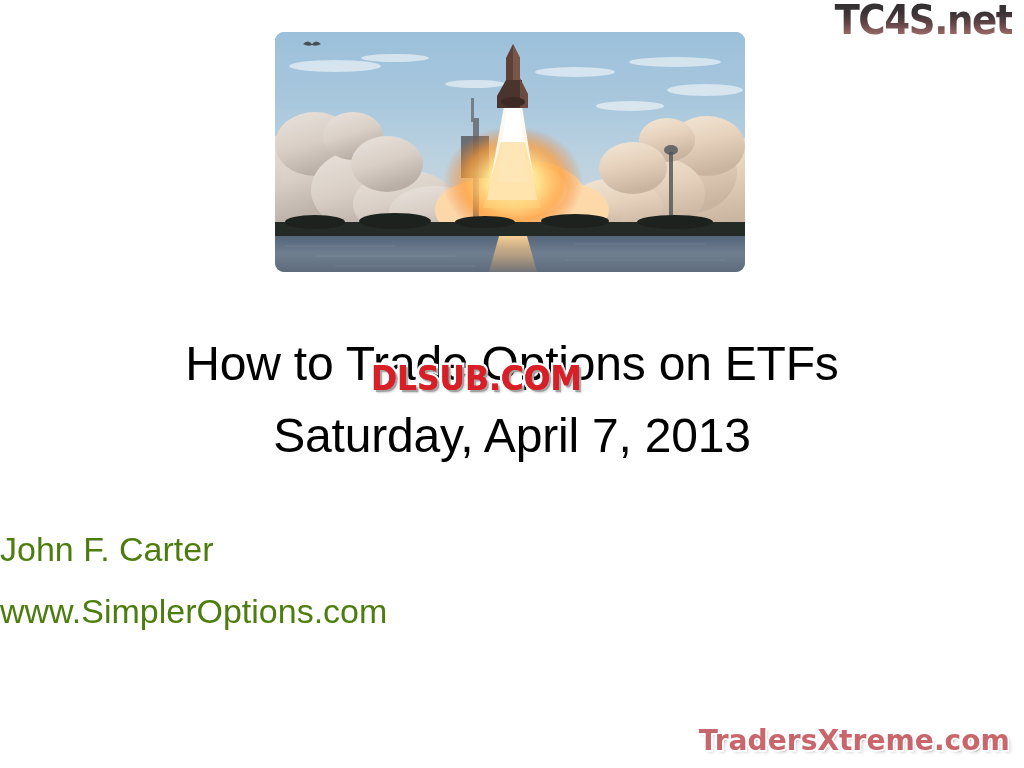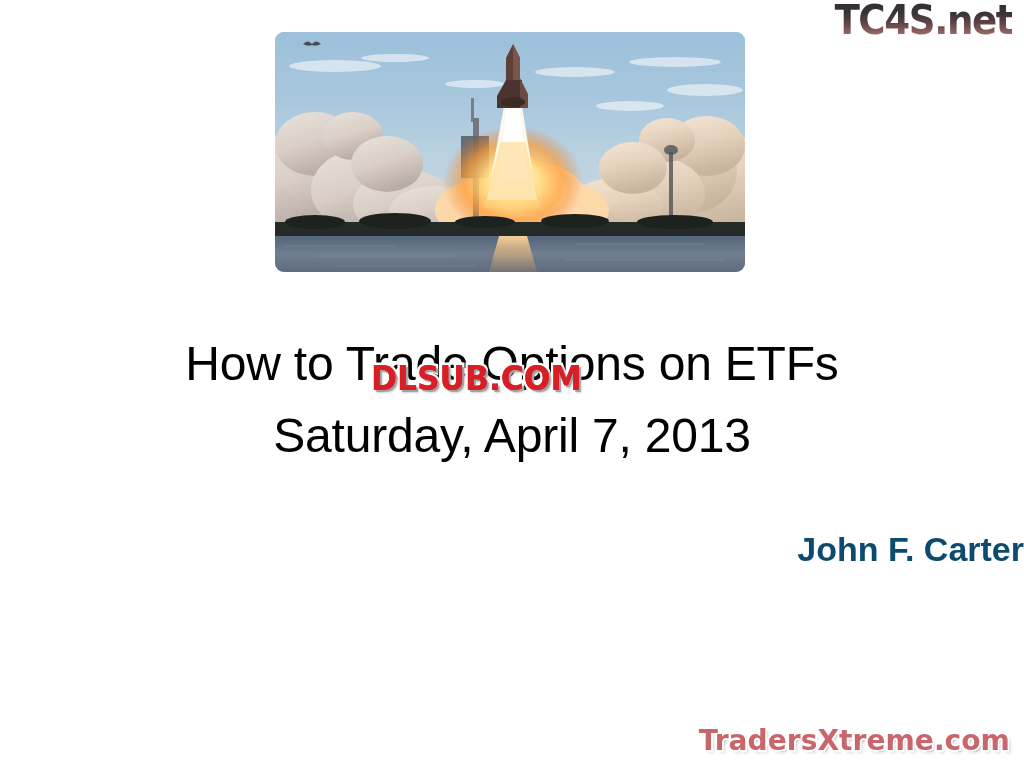--- a/index.html
+++ b/index.html
@@ -74,25 +74,25 @@
     letter-spacing: -0.2px;
   }
   .title-line { display: block; white-space: nowrap; }
 
   
   .subtitle-block {
     position: absolute;
     left: 0;
     right: 0;
     top: 518px;
-    text-align: right;
-    color: #0c4a6e;
+    text-align: left;
+    color: #4d7c0f;
     font-size: 34px;
     line-height: 62px;
-    font-weight: 700;
+    font-weight: 400;
   }
   .subtitle-line { display: block; white-space: nowrap; }
 
   
   .wm-center {
     position: absolute;
     left: 371px;
     top: 360px;
     font-family: "DejaVu Sans", sans-serif;
     font-weight: bold;
@@ -283,20 +283,21 @@
     </svg>
   </div>
 
   <div class="title-block">
     <span class="title-line">How to Trade Options on ETFs</span>
     <span class="title-line">Saturday, April 7, 2013</span>
   </div>
 
   <div class="subtitle-block">
     <span class="subtitle-line">John F. Carter</span>
+    <span class="subtitle-line">www.SimplerOptions.com</span>
   </div>
 
   <div class="wm-center">
     <span>DLSUB.COM</span>
     <span class="wm-fill">DLSUB.COM</span>
   </div>
 
   <div class="wm-bottom">
     <span>TradersXtreme.com</span>
     <span class="wm-fill">TradersXtreme.com</span>

